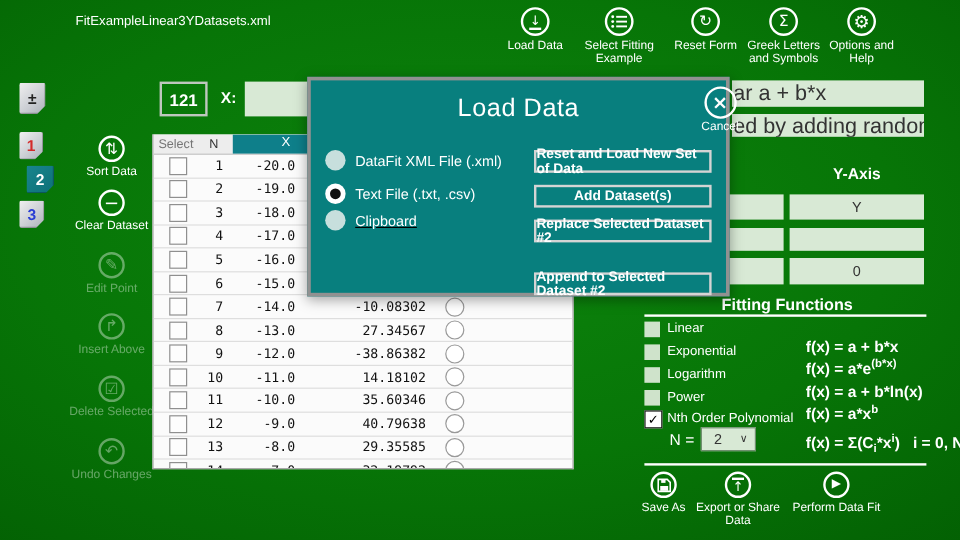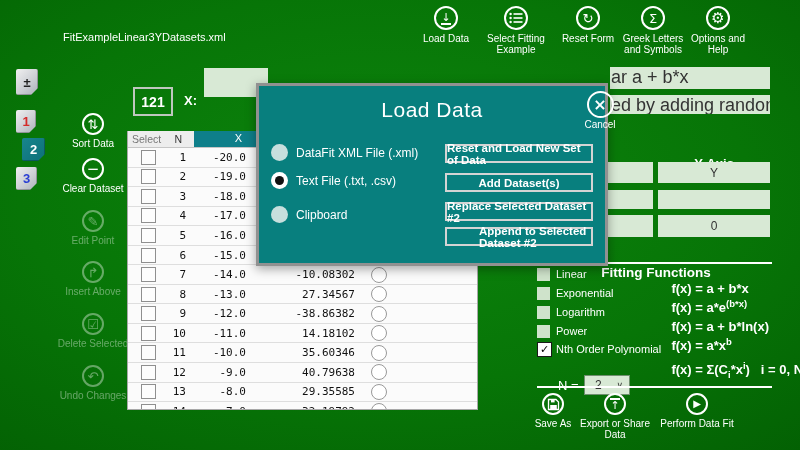--- a/index.html
+++ b/index.html
@@ -1,21 +1,21 @@
 <!DOCTYPE html>
 <html><head>
 <meta charset="utf-8">
 <style>
   html,body{margin:0;padding:0;}
   #canvas{
     position:relative;width:800px;height:450px;overflow:hidden;
     font-family:"Liberation Sans",sans-serif;
     background:radial-gradient(120% 115% at 48% 42%, #0d850d 0%, #077507 38%, #036003 68%, #024a02 100%);
   }
-  .abs{position:absolute;margin-top:19px;}
+  .abs{position:absolute;}
   
   #win-title{left:63px;top:12px;font-size:11px;color:#fff;}
   .cmd{position:absolute;width:88px;display:flex;flex-direction:column;align-items:center;top:6px;cursor:pointer;}
   .circ{width:24px;height:24px;border:2px solid #fff;border-radius:50%;display:flex;align-items:center;justify-content:center;color:#fff;box-sizing:border-box;}
   .glyph{font-family:"DejaVu Sans",sans-serif;font-size:13px;line-height:1;color:#fff;}
   .cmd .lbl{margin-top:3px;font-size:10px;color:#fff;text-align:center;white-space:pre-line;line-height:11px;}
   .stack{display:flex;flex-direction:column;align-items:center;line-height:1;}
   .hbar{width:10px;height:2px;background:#fff;}
   .stack .glyph{font-size:11px;}
   
@@ -442,24 +442,24 @@
     <div class="mopt" style="top:58px;">
       <span class="mradio"></span>
       <span class="lbl">DataFit XML File (.xml)</span>
     </div>
     <div class="mopt selected" style="top:86px;">
       <span class="mradio">
           <i></i>
         </span>
       <span class="lbl">Text File (.txt, .csv)</span>
     </div>
-    <div class="mopt" style="top:120px;">
+    <div class="mopt" style="top:108px;text-decoration:underline;">
       <span class="mradio"></span>
       <span class="lbl">Clipboard</span>
     </div>
 
     <div class="mbtn" style="top:58px;">Reset and Load New Set of Data</div>
     <div class="mbtn" style="top:87px;">Add Dataset(s)</div>
     <div class="mbtn" style="top:116px;">Replace Selected Dataset #2</div>
-    <div class="mbtn" style="top:141px;padding-left:32px;">Append to Selected Dataset #2</div>
+    <div class="mbtn" style="top:160px;">Append to Selected Dataset #2</div>
   </div>
 
 </div>
 
 </body></html>

